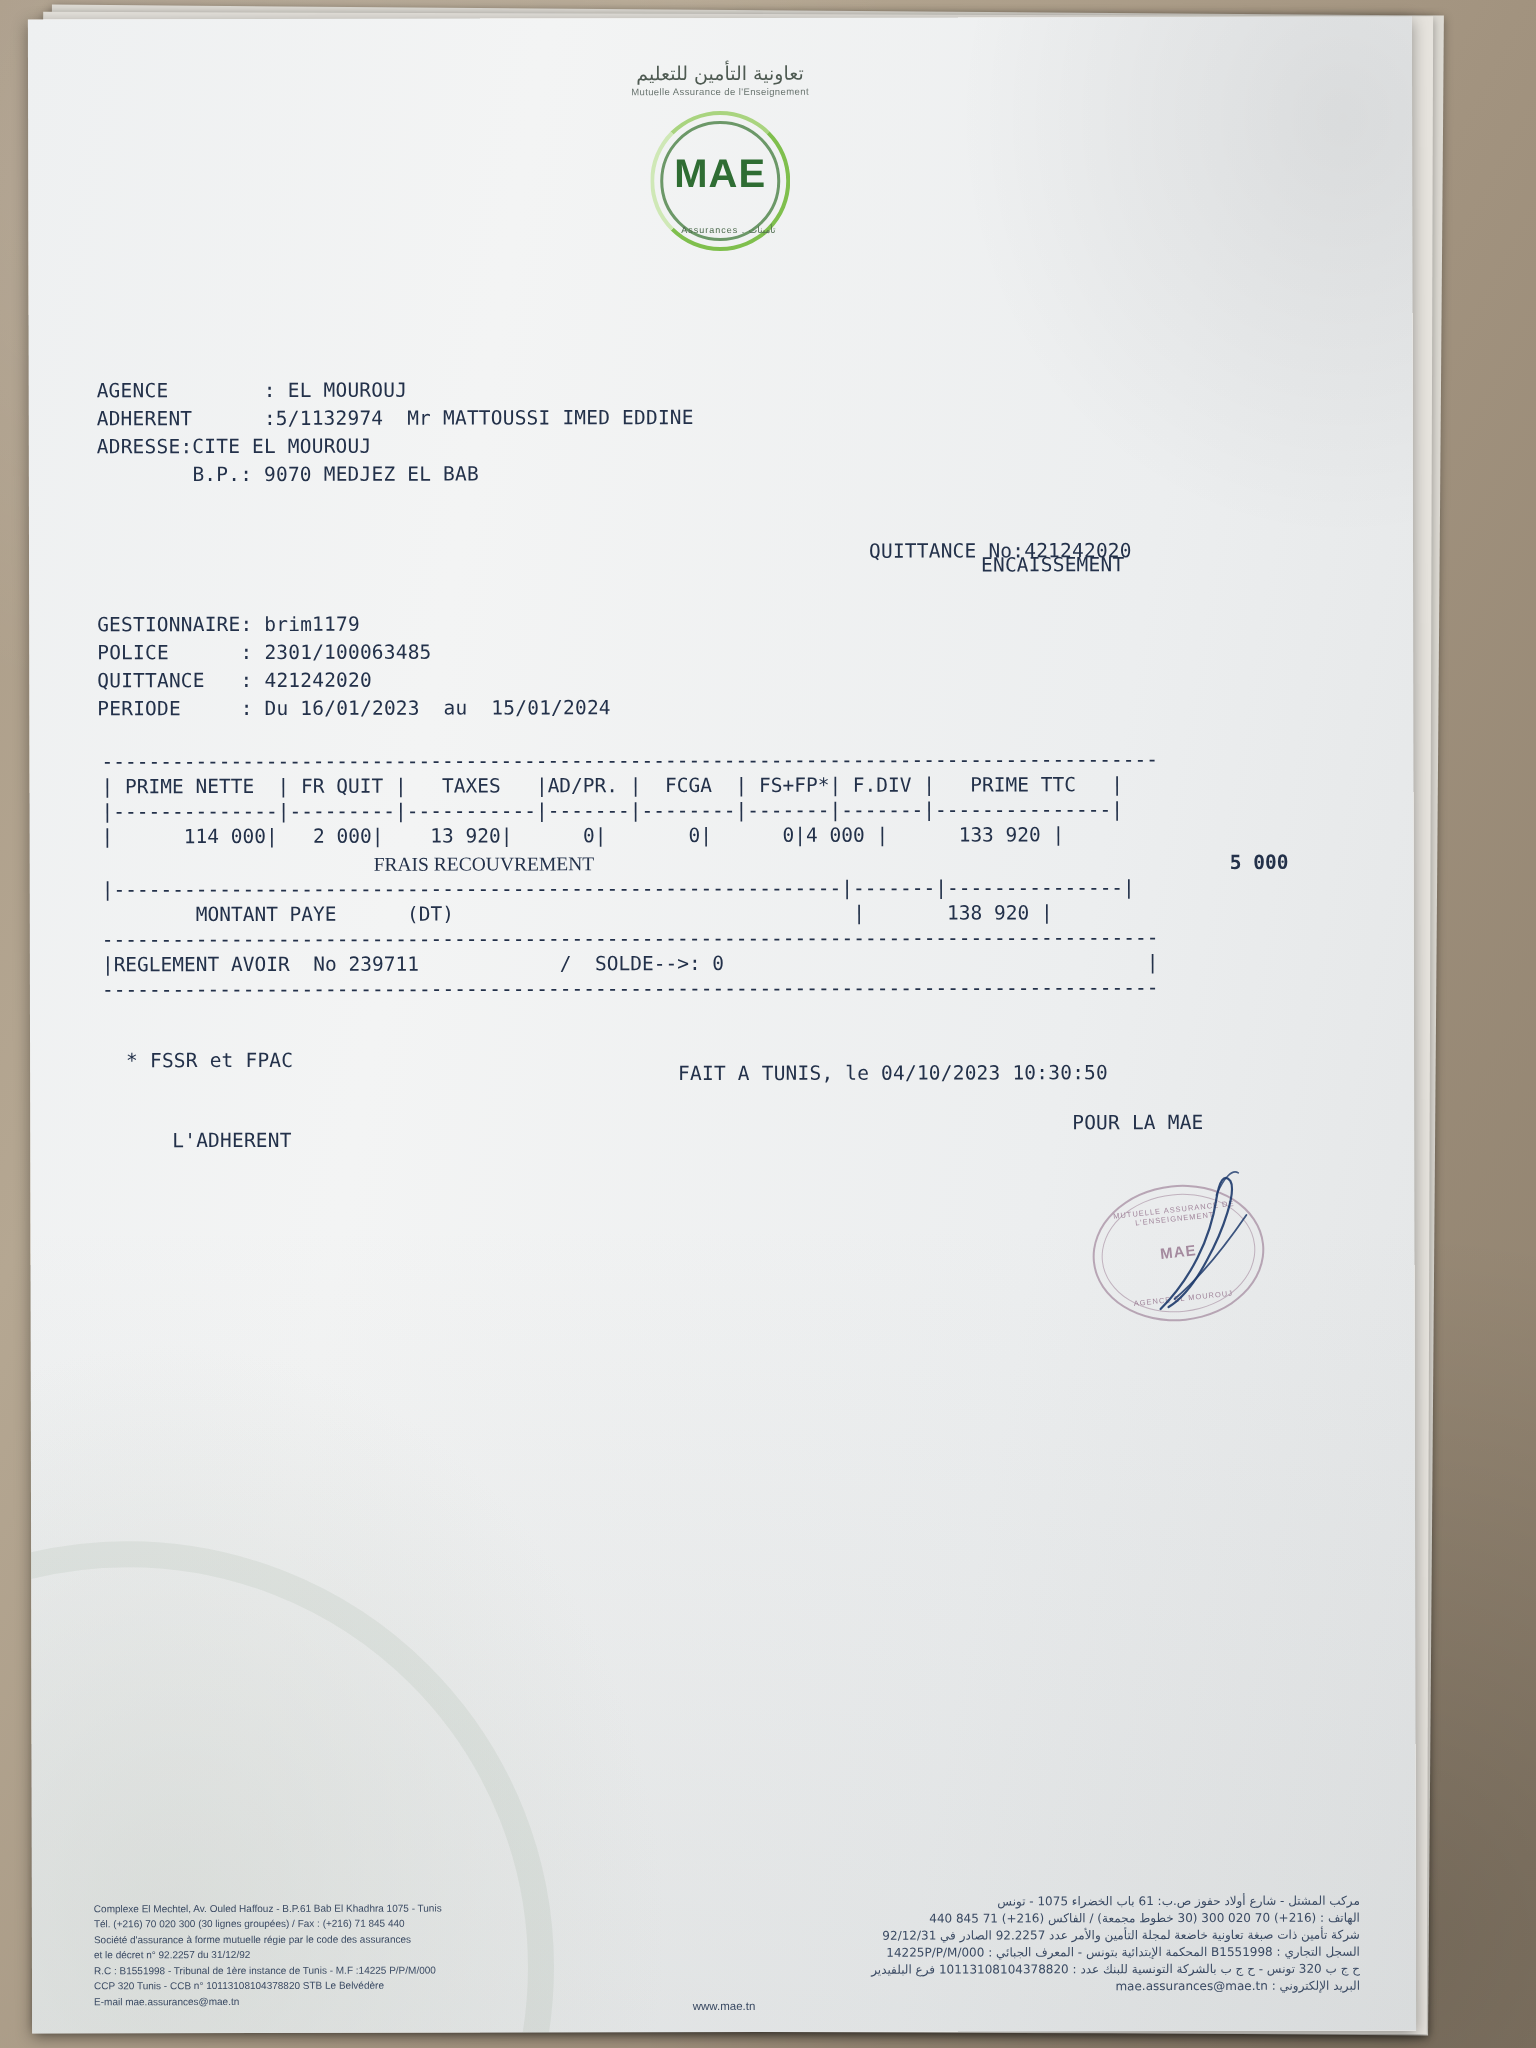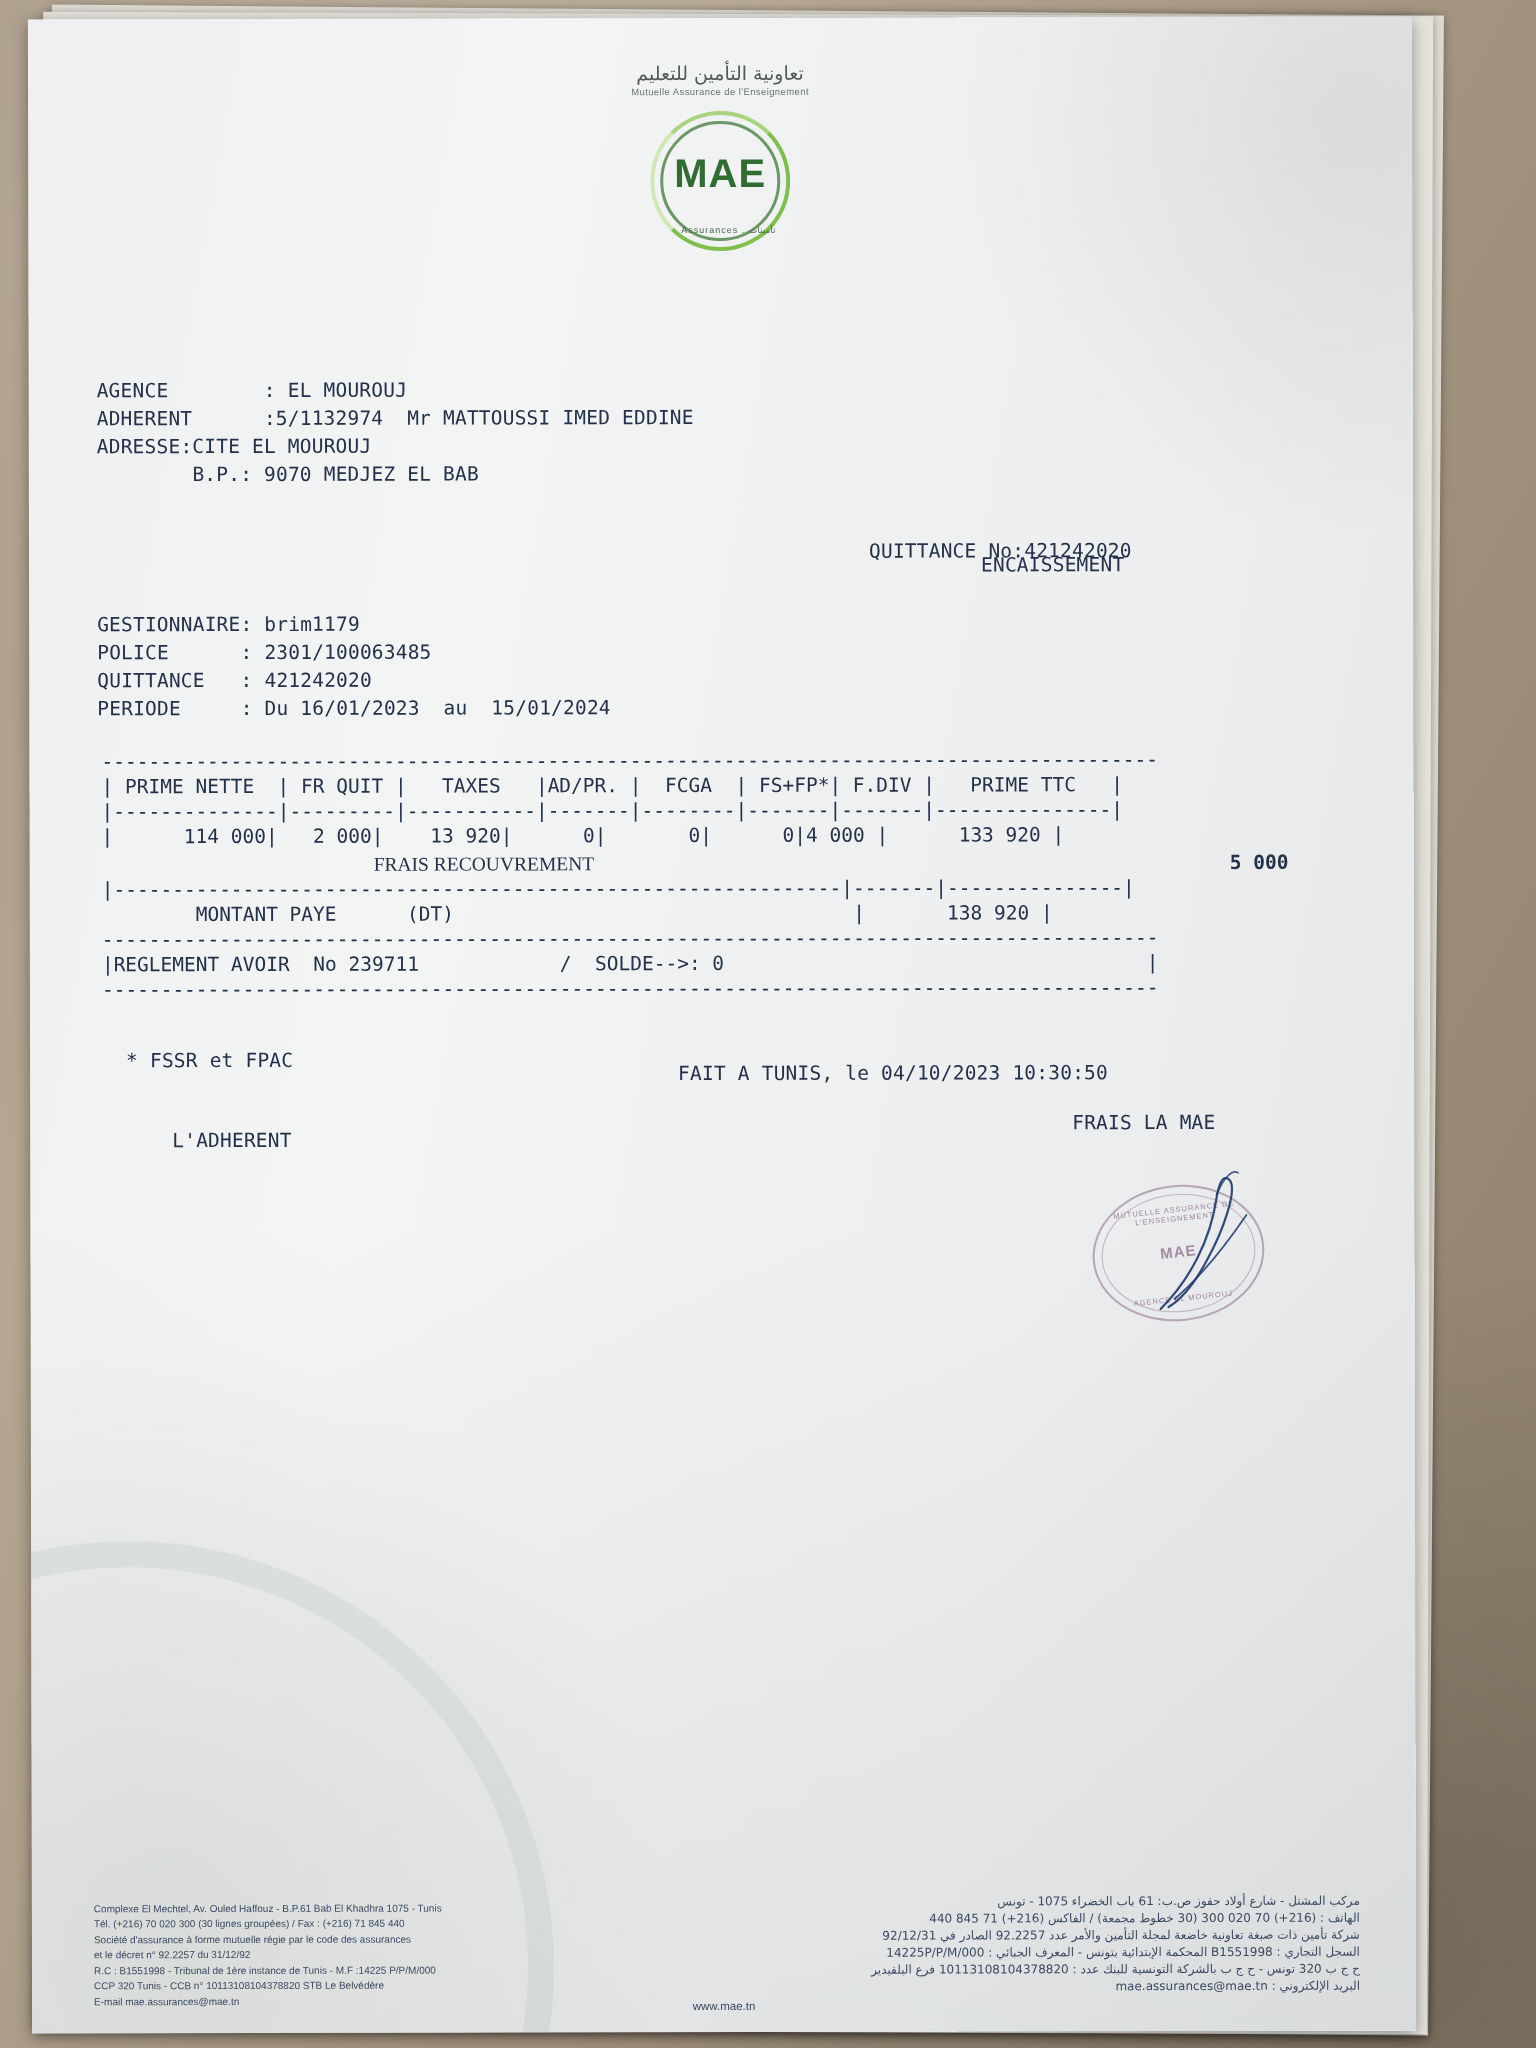--- a/index.html
+++ b/index.html
@@ -313,21 +313,21 @@
     <div class="dashrow">|--------------------------------------------------------------|-------|---------------|</div>
     <div class="tbl">        MONTANT PAYE      (DT)                                  |       138 920 |</div>
     <div class="dashrow">------------------------------------------------------------------------------------------</div>
     <div class="tbl">|REGLEMENT AVOIR  No 239711            /  SOLDE--&gt;: 0                                    |</div>
     <div class="dashrow">------------------------------------------------------------------------------------------</div>
   </div>
 
   <div id="fssr" class="mono">* FSSR et FPAC</div>
   <div id="fait" class="mono">FAIT A TUNIS, le 04/10/2023 10:30:50</div>
   <div id="adherent-sig" class="mono">L'ADHERENT</div>
-  <div id="pour-mae" class="mono">FRAIS LA MAE</div>
+  <div id="pour-mae" class="mono">POUR LA MAE</div>
 
   <div id="stamp">
     <div class="oval"></div>
     <div class="oval2"></div>
     <div class="stamp-top">MUTUELLE ASSURANCE DE L'ENSEIGNEMENT</div>
     <div class="stamp-center">MAE</div>
     <div class="stamp-bottom">AGENCE EL MOUROUJ</div>
   </div>
 
   <svg id="signature" viewBox="0 0 180 170">

